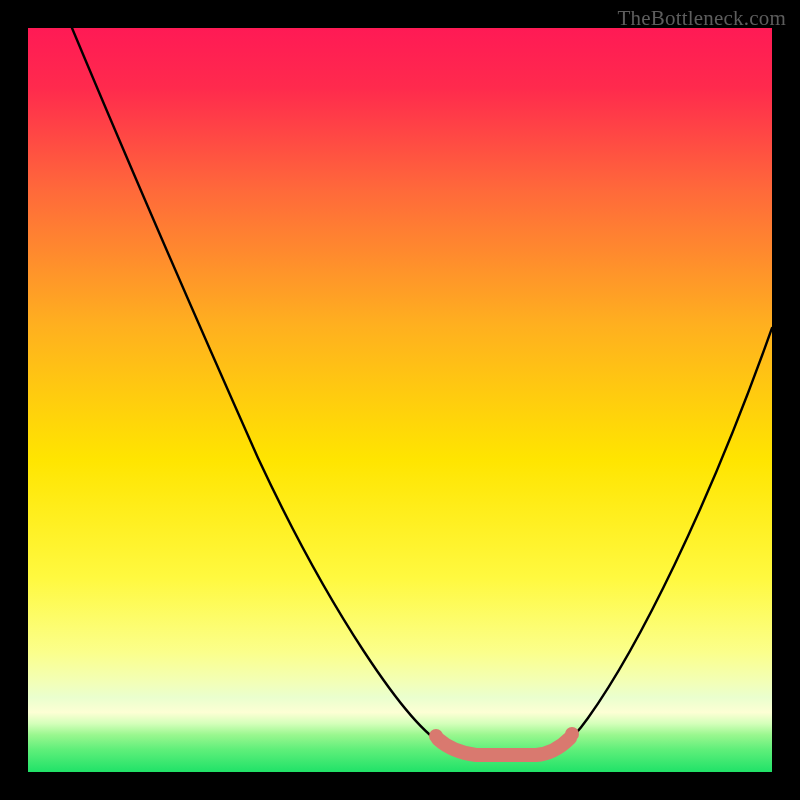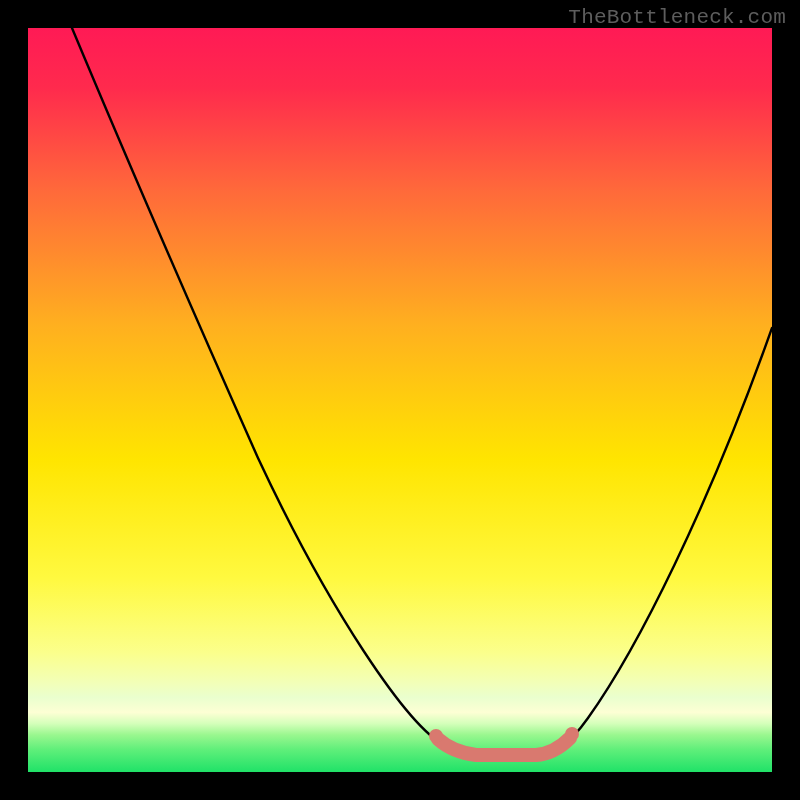--- a/index.html
+++ b/index.html
@@ -35,21 +35,21 @@
     position: absolute;
     left: 0;
     top: 0;
     width: 100%;
     height: 100%;
   }
   .attribution {
     position: absolute;
     top: 6px;
     right: 14px;
-    font-family: Liberation Mono, monospace;
+    font-family: Liberation Serif, serif;
     font-size: 21px;
     color: #5d5d5d;
     font-weight: 500;
     letter-spacing: 0.2px;
   }
 </style>
 </head>
 <body>
 
 <div class="chart-container">

